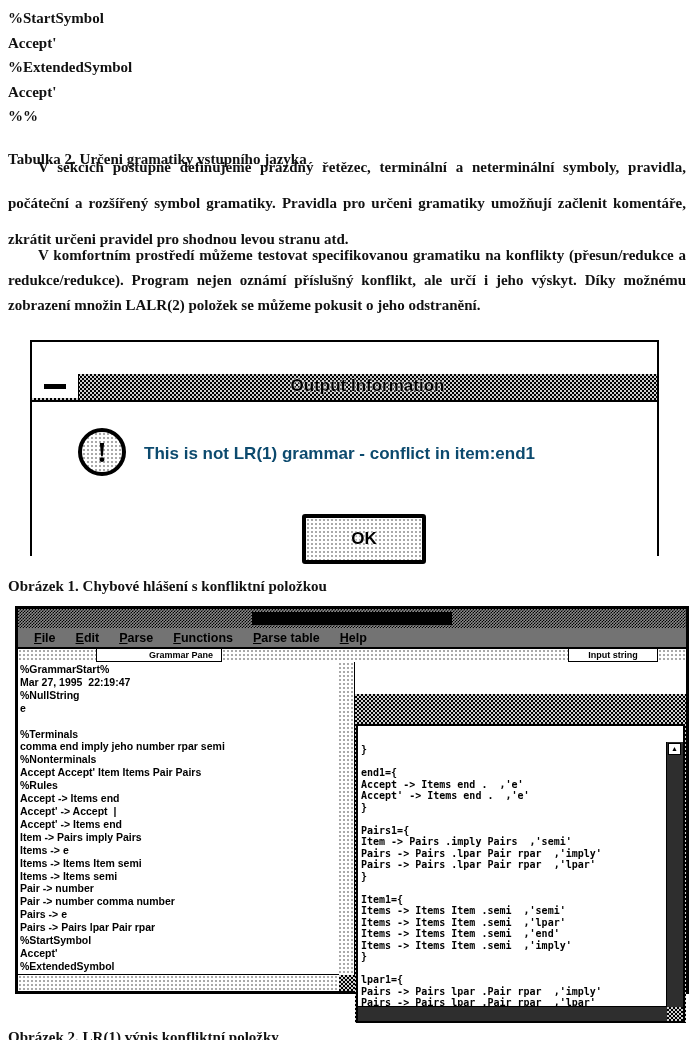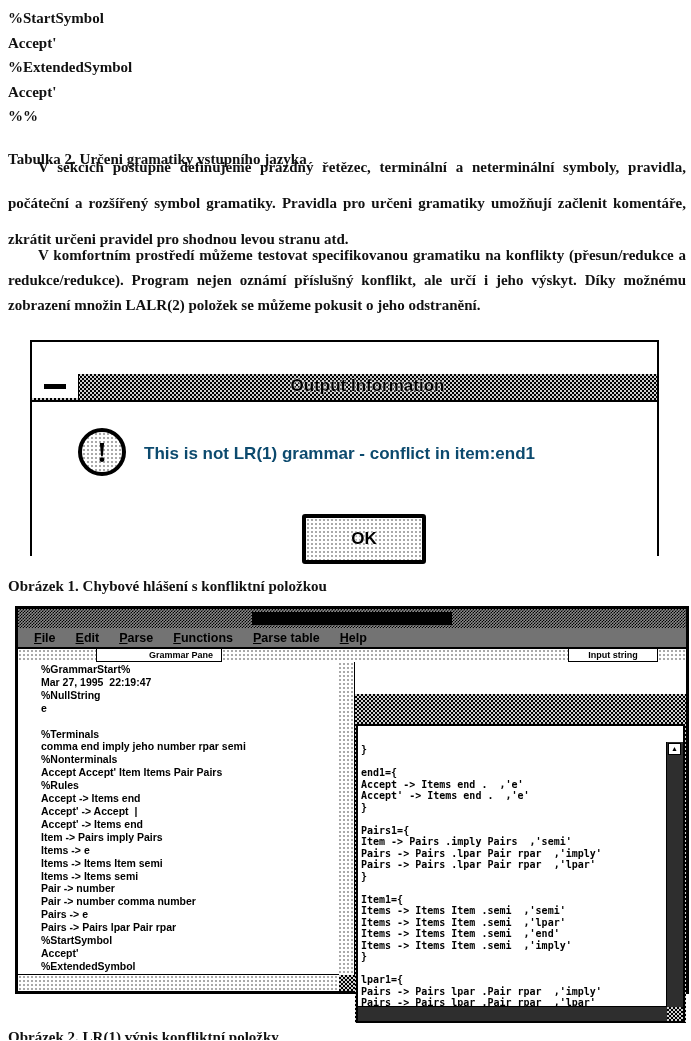--- a/index.html
+++ b/index.html
@@ -61,21 +61,21 @@
                  color:#000;}
   .app-header{position:relative;height:13px;}
   .pane-label{position:absolute;top:-1px;height:14px;background:#fff;border:1px solid #000;
               font:700 9px/12px "Liberation Sans",sans-serif;color:#000;box-sizing:border-box;
               text-align:center;}
   .panes{position:relative;height:329px;}
 
   .left-pane{position:absolute;left:0;top:0;width:337px;height:329px;background:#fff;}
   .left-content{position:absolute;left:0;top:0;right:16px;bottom:16px;background:#fff;
                 border-right:1px solid #000;overflow:hidden;padding:1px 0 0 2px;box-sizing:border-box;}
-  .gline{font:700 10.5px/12.9px "Liberation Sans",sans-serif;color:#000;white-space:pre;margin-left:21px;}
+  .gline{font:700 10.5px/12.9px "Liberation Sans",sans-serif;color:#000;white-space:pre;}
   .left-vscroll{position:absolute;right:0;top:0;width:16px;bottom:16px;border-right:1px solid #000;}
   .left-hscroll{position:absolute;left:0;right:16px;bottom:0;height:16px;border-top:1px solid #000;}
   .left-corner{position:absolute;right:0;bottom:0;width:16px;height:16px;}
 
   .right-pane{position:absolute;left:337px;top:0;width:331px;height:329px;}
   .input-row{position:absolute;left:1px;top:2px;right:1px;height:24px;}
   .input-btn{position:absolute;left:0;top:0;width:15px;height:24px;border:1px solid #000;
              box-sizing:border-box;}
   .input-field{position:absolute;left:15px;right:0;top:0;height:24px;background:#fff;
                border:1px solid #000;box-sizing:border-box;overflow:hidden;

